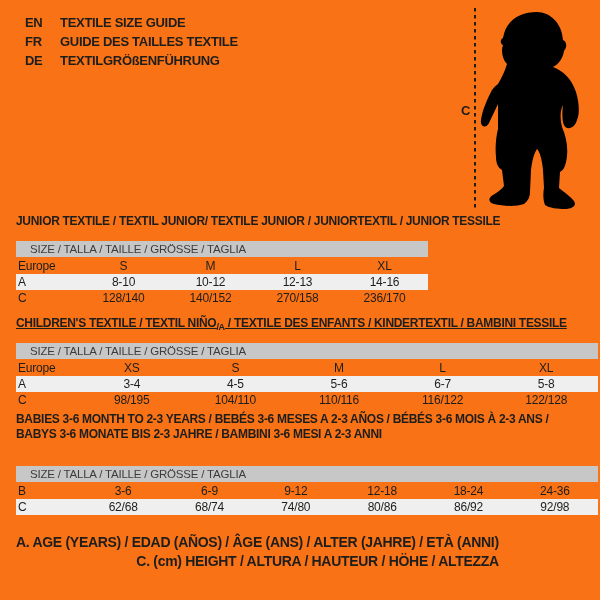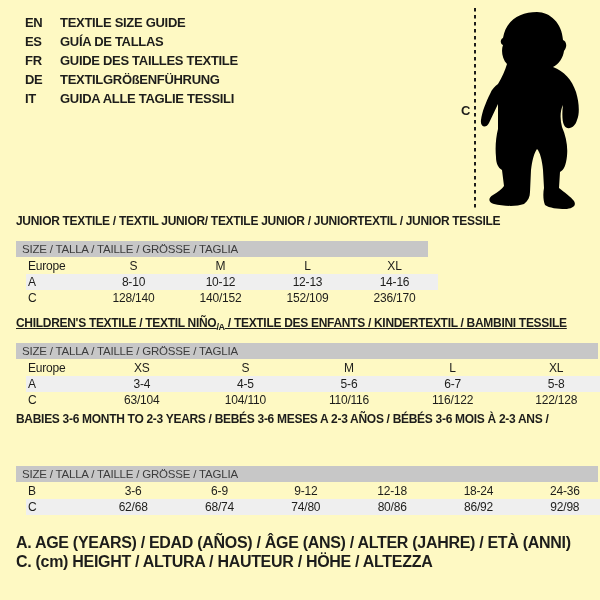--- a/index.html
+++ b/index.html
@@ -1,71 +1,65 @@
 <!DOCTYPE html>
 <html><head>
 <meta charset="utf-8">
 <style>
   html,body{margin:0;padding:0;background:#fff;}
   .canvas{
-    position:relative;width:600px;height:600px;background:#fef9c3;
+    position:relative;width:600px;height:600px;background:#f97316;
     font-family:"Liberation Sans",sans-serif;color:#1d1d1b;overflow:hidden;
   }
   
   .langs{position:absolute;left:25px;top:13px;font-size:13px;font-weight:bold;
          line-height:19px;letter-spacing:-0.3px;}
   .lang-row{white-space:nowrap;}
   .lang-code{display:inline-block;width:35px;}
   
   .figure{position:absolute;left:450px;top:0;width:150px;height:220px;}
   .figure svg{position:absolute;left:0;top:0;}
   .c-label{position:absolute;left:11px;top:103px;font-size:13px;font-weight:bold;}
   
   .sec-title{position:absolute;left:16px;font-size:12px;font-weight:bold;
              letter-spacing:-0.3px;line-height:15px;white-space:nowrap;}
   .sub{font-size:9px;vertical-align:-3px;}
   
   .tbl{position:absolute;left:16px;}
   .tbl .bar{height:16px;line-height:16px;background:#c7c7c7;color:#3c3c3c;
-            font-size:11.5px;padding-left:6px;letter-spacing:-0.2px;margin-bottom:1px;}
-  .tbl table{border-collapse:collapse;table-layout:fixed;width:100%;margin-left:10px;}
+            font-size:11.5px;padding-left:14px;letter-spacing:-0.2px;margin-bottom:1px;}
+  .tbl table{border-collapse:collapse;table-layout:fixed;width:100%;}
   .tbl td{height:16px;font-size:12px;letter-spacing:-0.2px;text-align:center;
           padding:0;white-space:nowrap;}
   .tbl td.lbl{width:62px;text-align:left;padding-left:2px;}
   .tbl tr:nth-child(even){background:#efefef;}
   .t1{top:241px;width:412px;}
   .t2{top:343px;width:582px;}
   .t3{top:466px;width:582px;}
   .title1{top:214px;}
   .title2{top:316px;text-decoration:underline;}
   .title3{top:412px;}
   
-  .legend{position:absolute;left:16px;top:533px;font-size:16px;font-weight:bold;
-          line-height:19px;letter-spacing:-0.3px;}
+  .legend{position:absolute;left:16px;top:533px;font-size:14px;font-weight:bold;
+          line-height:19px;letter-spacing:-0.3px;text-align:right;}
 </style>
 </head>
 <body>
 
 <div class="canvas">
 
   <div class="langs">
     <div class="lang-row">
       <span class="lang-code">EN</span><span>TEXTILE SIZE GUIDE</span>
-    </div>
-    <div class="lang-row">
-      <span class="lang-code">ES</span><span>GUÍA DE TALLAS</span>
     </div>
     <div class="lang-row">
       <span class="lang-code">FR</span><span>GUIDE DES TAILLES TEXTILE</span>
     </div>
     <div class="lang-row">
       <span class="lang-code">DE</span><span>TEXTILGRÖßENFÜHRUNG</span>
-    </div>
-    <div class="lang-row">
-      <span class="lang-code">IT</span><span>GUIDA ALLE TAGLIE TESSILI</span>
     </div>
   </div>
 
   <div class="figure">
     <svg width="150" height="220" viewBox="0 0 150 220">
       <line x1="25" y1="8" x2="25" y2="210" stroke="#1d1d1b" stroke-width="2" stroke-dasharray="3.5 3.5"></line>
       <path fill="#000000" d="
         M 87 12
         C 100 12 112 23 113 40
         C 116 41 118 46 114 51
@@ -123,21 +117,21 @@
         <td class="lbl">A</td>
         <td>8-10</td>
         <td>10-12</td>
         <td>12-13</td>
         <td>14-16</td>
       </tr>
       <tr>
         <td class="lbl">C</td>
         <td>128/140</td>
         <td>140/152</td>
-        <td>152/109</td>
+        <td>270/158</td>
         <td>236/170</td>
       </tr>
       </tbody>
     </table>
   </div>
 
   <div class="sec-title title2">
     <span>CHILDREN'S TEXTILE / TEXTIL NIÑO</span><span class="sub">/A</span><span> / TEXTILE DES ENFANTS / KINDERTEXTIL / BAMBINI TESSILE</span>
   </div>
   <div class="tbl t2">
@@ -155,32 +149,33 @@
       <tr>
         <td class="lbl">A</td>
         <td>3-4</td>
         <td>4-5</td>
         <td>5-6</td>
         <td>6-7</td>
         <td>5-8</td>
       </tr>
       <tr>
         <td class="lbl">C</td>
-        <td>63/104</td>
+        <td>98/195</td>
         <td>104/110</td>
         <td>110/116</td>
         <td>116/122</td>
         <td>122/128</td>
       </tr>
       </tbody>
     </table>
   </div>
 
   <div class="sec-title title3">
     <div>BABIES 3-6 MONTH TO 2-3 YEARS / BEBÉS 3-6 MESES A 2-3 AÑOS / BÉBÉS 3-6 MOIS À 2-3 ANS /</div>
+    <div>BABYS 3-6 MONATE BIS 2-3 JAHRE / BAMBINI 3-6 MESI A 2-3 ANNI</div>
   </div>
   <div class="tbl t3">
     <div class="bar">SIZE / TALLA / TAILLE / GRÖSSE / TAGLIA</div>
     <table>
       <tbody>
       <tr>
         <td class="lbl">B</td>
         <td>3-6</td>
         <td>6-9</td>
         <td>9-12</td>

